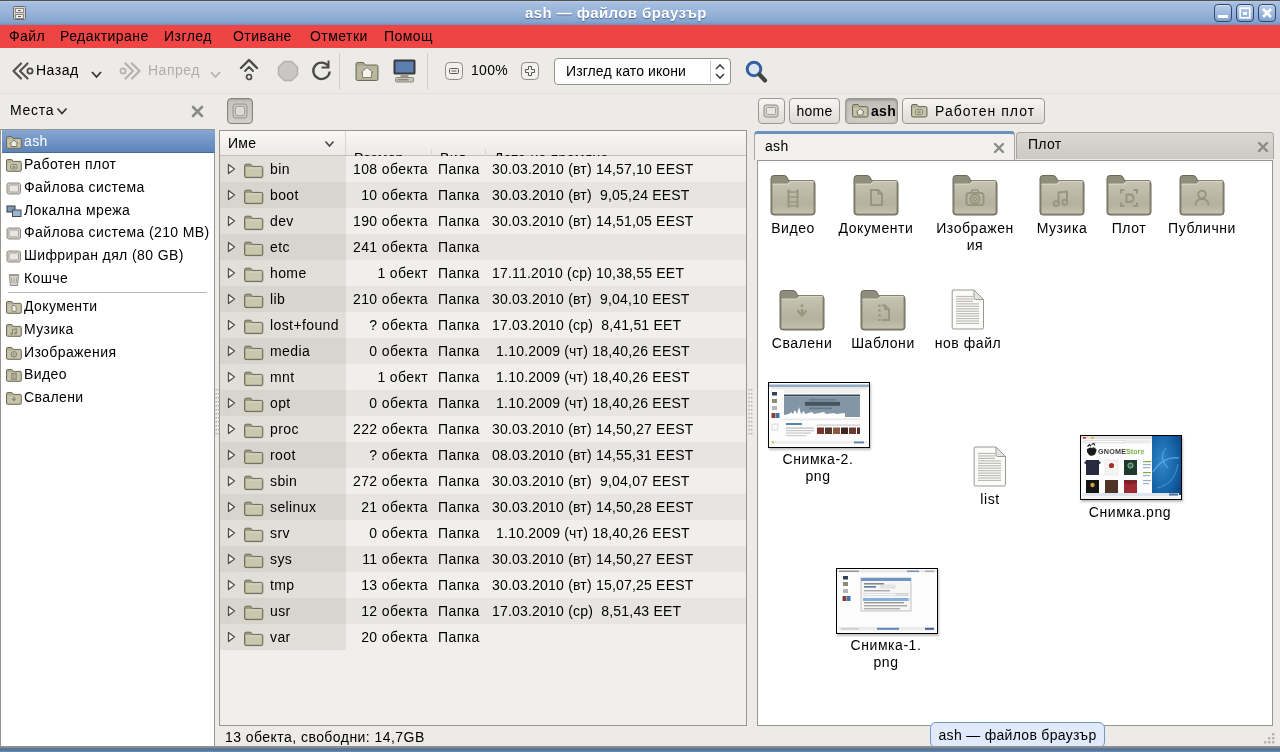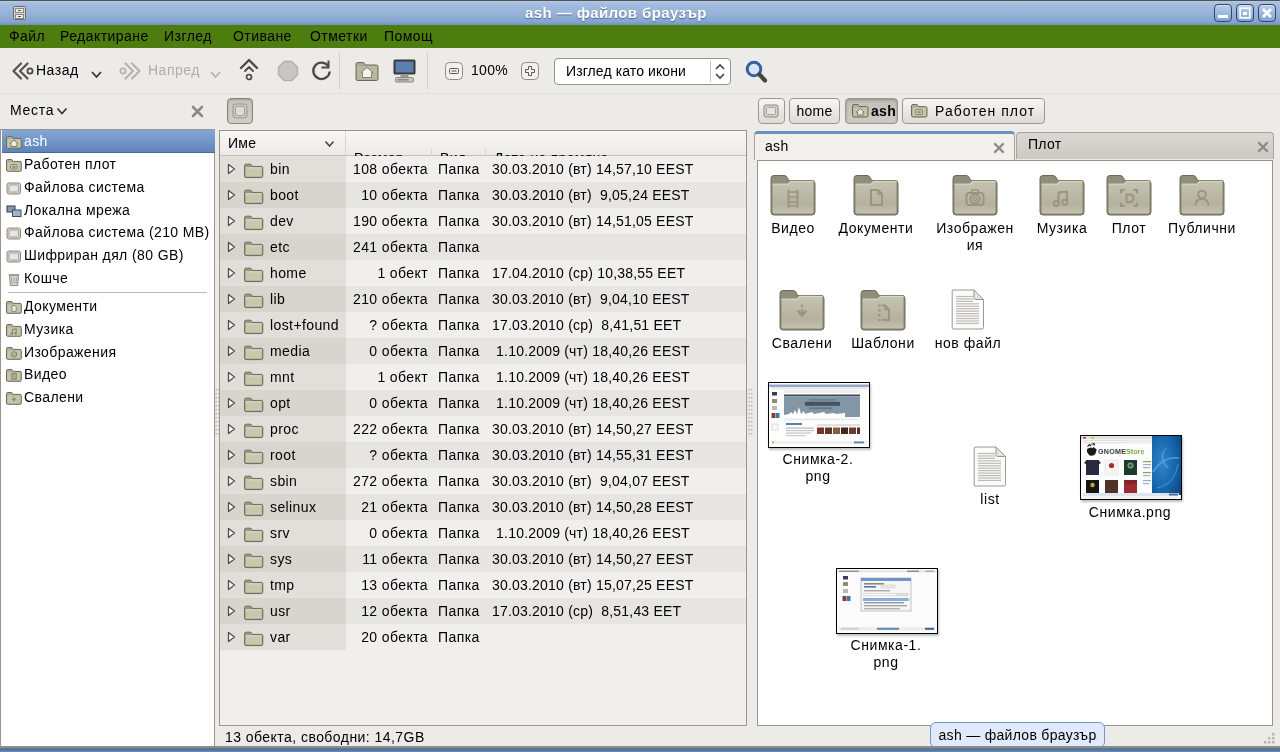--- a/index.html
+++ b/index.html
@@ -3,21 +3,21 @@
 *{margin:0;padding:0;box-sizing:border-box}
 html,body{width:1280px;height:752px;overflow:hidden}
 body{font-family:"Liberation Sans",sans-serif;font-size:14px;background:#edebe7;position:relative;color:#000}
 .abs{position:absolute}
 
 #titlebar{left:0;top:0;width:1280px;height:25px;background:linear-gradient(#b3c9e6,#a3bce0 12%,#9ab5da 45%,#84a4d0 88%,#6f90bd);border-top:1px solid #55534e}
 #title{width:1232px;text-align:center;line-height:23px;color:#fff;font-weight:bold;font-size:15px;letter-spacing:0.4px;text-shadow:0 1px 1px rgba(20,40,80,.5)}
 .winbtn{top:4px;width:18px;height:18px;border:1px solid #33456a;border-radius:4px;background:linear-gradient(#b9cfe9,#81a3d2);box-shadow:inset 0 1px 0 rgba(255,255,255,.45)}
 .winbtn svg{display:block;margin:2px auto 0}
 
-#menubar{left:0;top:25px;width:1280px;height:23px;background:#4d7c0f}
+#menubar{left:0;top:25px;width:1280px;height:23px;background:#ef4444}
 #menubar span{position:absolute;top:0;line-height:23px;letter-spacing:0.45px}
 
 #toolbar{left:0;top:48px;width:1280px;height:46px;background:#edebe7;border-bottom:1px solid #e3e1dc}
 .tsep{top:53px;width:1px;height:36px;background:#d2cfca}
 
 #places-hdr{left:0;top:94px;width:215px;height:36px}
 #places-hdr .t{position:absolute;left:10px;top:8px;letter-spacing:0.7px}
 #places{left:0;top:129px;width:215px;height:618px;background:#fff;border:1px solid #98958f;border-bottom:none}
 .prow{position:absolute;left:1px;width:213px;height:23px;line-height:23px}
 .prow .ic{position:absolute;left:4px;top:4px}
@@ -345,21 +345,21 @@
         <path d="M2.5 1.5 L8.5 6 L2.5 10.5 Z" fill="#fdfdfc" stroke="#4e4e4a" stroke-width="1.3" stroke-linejoin="round"></path>
       </svg>
       <span class="fic"><svg width="20" height="16">
           <path d="M0.6 2.6 Q0.6 1.2 2 1.2 L6.8 1.2 L8.4 3.4 L17.4 3.4 Q18.8 3.4 18.8 4.8 L18.8 13.2 Q18.8 14.6 17.4 14.6 L2 14.6 Q0.6 14.6 0.6 13.2 Z" fill="#9c9a82" stroke="#6e6c58"></path>
           <path d="M1.6 4.4 L17.8 4.4 L17.8 13.6 L1.6 13.6 Z" fill="#c9c7ae"></path>
           <path d="M1.6 4.9 L17.8 4.9" stroke="#dddbc9" stroke-width="1"></path>
         </svg></span>
       <span class="fname">home</span>
       <span class="csize">1 обект</span>
       <span class="ctype">Папка</span>
-      <span class="cdate">17.04.2010 (ср) 10,38,55 EET</span>
+      <span class="cdate">17.11.2010 (ср) 10,38,55 EET</span>
     </div>
     <div class="lrow even" style="top:155px">
       <div class="c1"></div>
       <svg width="11" height="12" style="position:absolute;left:6px;top:7px">
         <path d="M2.5 1.5 L8.5 6 L2.5 10.5 Z" fill="#fdfdfc" stroke="#4e4e4a" stroke-width="1.3" stroke-linejoin="round"></path>
       </svg>
       <span class="fic"><svg width="20" height="16">
           <path d="M0.6 2.6 Q0.6 1.2 2 1.2 L6.8 1.2 L8.4 3.4 L17.4 3.4 Q18.8 3.4 18.8 4.8 L18.8 13.2 Q18.8 14.6 17.4 14.6 L2 14.6 Q0.6 14.6 0.6 13.2 Z" fill="#9c9a82" stroke="#6e6c58"></path>
           <path d="M1.6 4.4 L17.8 4.4 L17.8 13.6 L1.6 13.6 Z" fill="#c9c7ae"></path>
           <path d="M1.6 4.9 L17.8 4.9" stroke="#dddbc9" stroke-width="1"></path>
@@ -450,21 +450,21 @@
         <path d="M2.5 1.5 L8.5 6 L2.5 10.5 Z" fill="#fdfdfc" stroke="#4e4e4a" stroke-width="1.3" stroke-linejoin="round"></path>
       </svg>
       <span class="fic"><svg width="20" height="16">
           <path d="M0.6 2.6 Q0.6 1.2 2 1.2 L6.8 1.2 L8.4 3.4 L17.4 3.4 Q18.8 3.4 18.8 4.8 L18.8 13.2 Q18.8 14.6 17.4 14.6 L2 14.6 Q0.6 14.6 0.6 13.2 Z" fill="#9c9a82" stroke="#6e6c58"></path>
           <path d="M1.6 4.4 L17.8 4.4 L17.8 13.6 L1.6 13.6 Z" fill="#c9c7ae"></path>
           <path d="M1.6 4.9 L17.8 4.9" stroke="#dddbc9" stroke-width="1"></path>
         </svg></span>
       <span class="fname">root</span>
       <span class="csize">? обекта</span>
       <span class="ctype">Папка</span>
-      <span class="cdate">30.03.2010 (вт) 14,55,31 EEST</span>
+      <span class="cdate">08.03.2010 (вт) 14,55,31 EEST</span>
     </div>
     <div class="lrow odd" style="top:337px">
       <div class="c1"></div>
       <svg width="11" height="12" style="position:absolute;left:6px;top:7px">
         <path d="M2.5 1.5 L8.5 6 L2.5 10.5 Z" fill="#fdfdfc" stroke="#4e4e4a" stroke-width="1.3" stroke-linejoin="round"></path>
       </svg>
       <span class="fic"><svg width="20" height="16">
           <path d="M0.6 2.6 Q0.6 1.2 2 1.2 L6.8 1.2 L8.4 3.4 L17.4 3.4 Q18.8 3.4 18.8 4.8 L18.8 13.2 Q18.8 14.6 17.4 14.6 L2 14.6 Q0.6 14.6 0.6 13.2 Z" fill="#9c9a82" stroke="#6e6c58"></path>
           <path d="M1.6 4.4 L17.8 4.4 L17.8 13.6 L1.6 13.6 Z" fill="#c9c7ae"></path>
           <path d="M1.6 4.9 L17.8 4.9" stroke="#dddbc9" stroke-width="1"></path>

